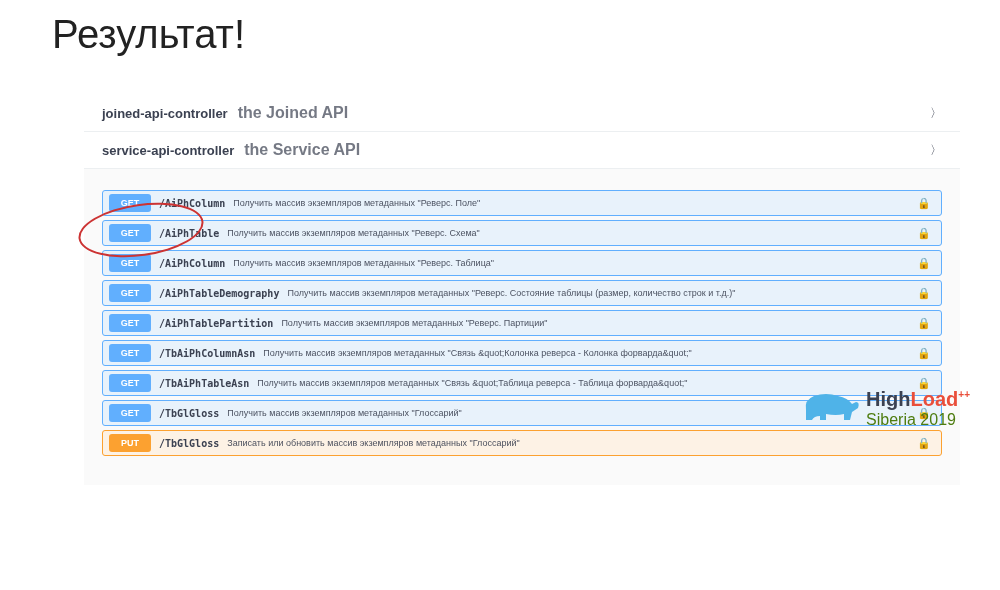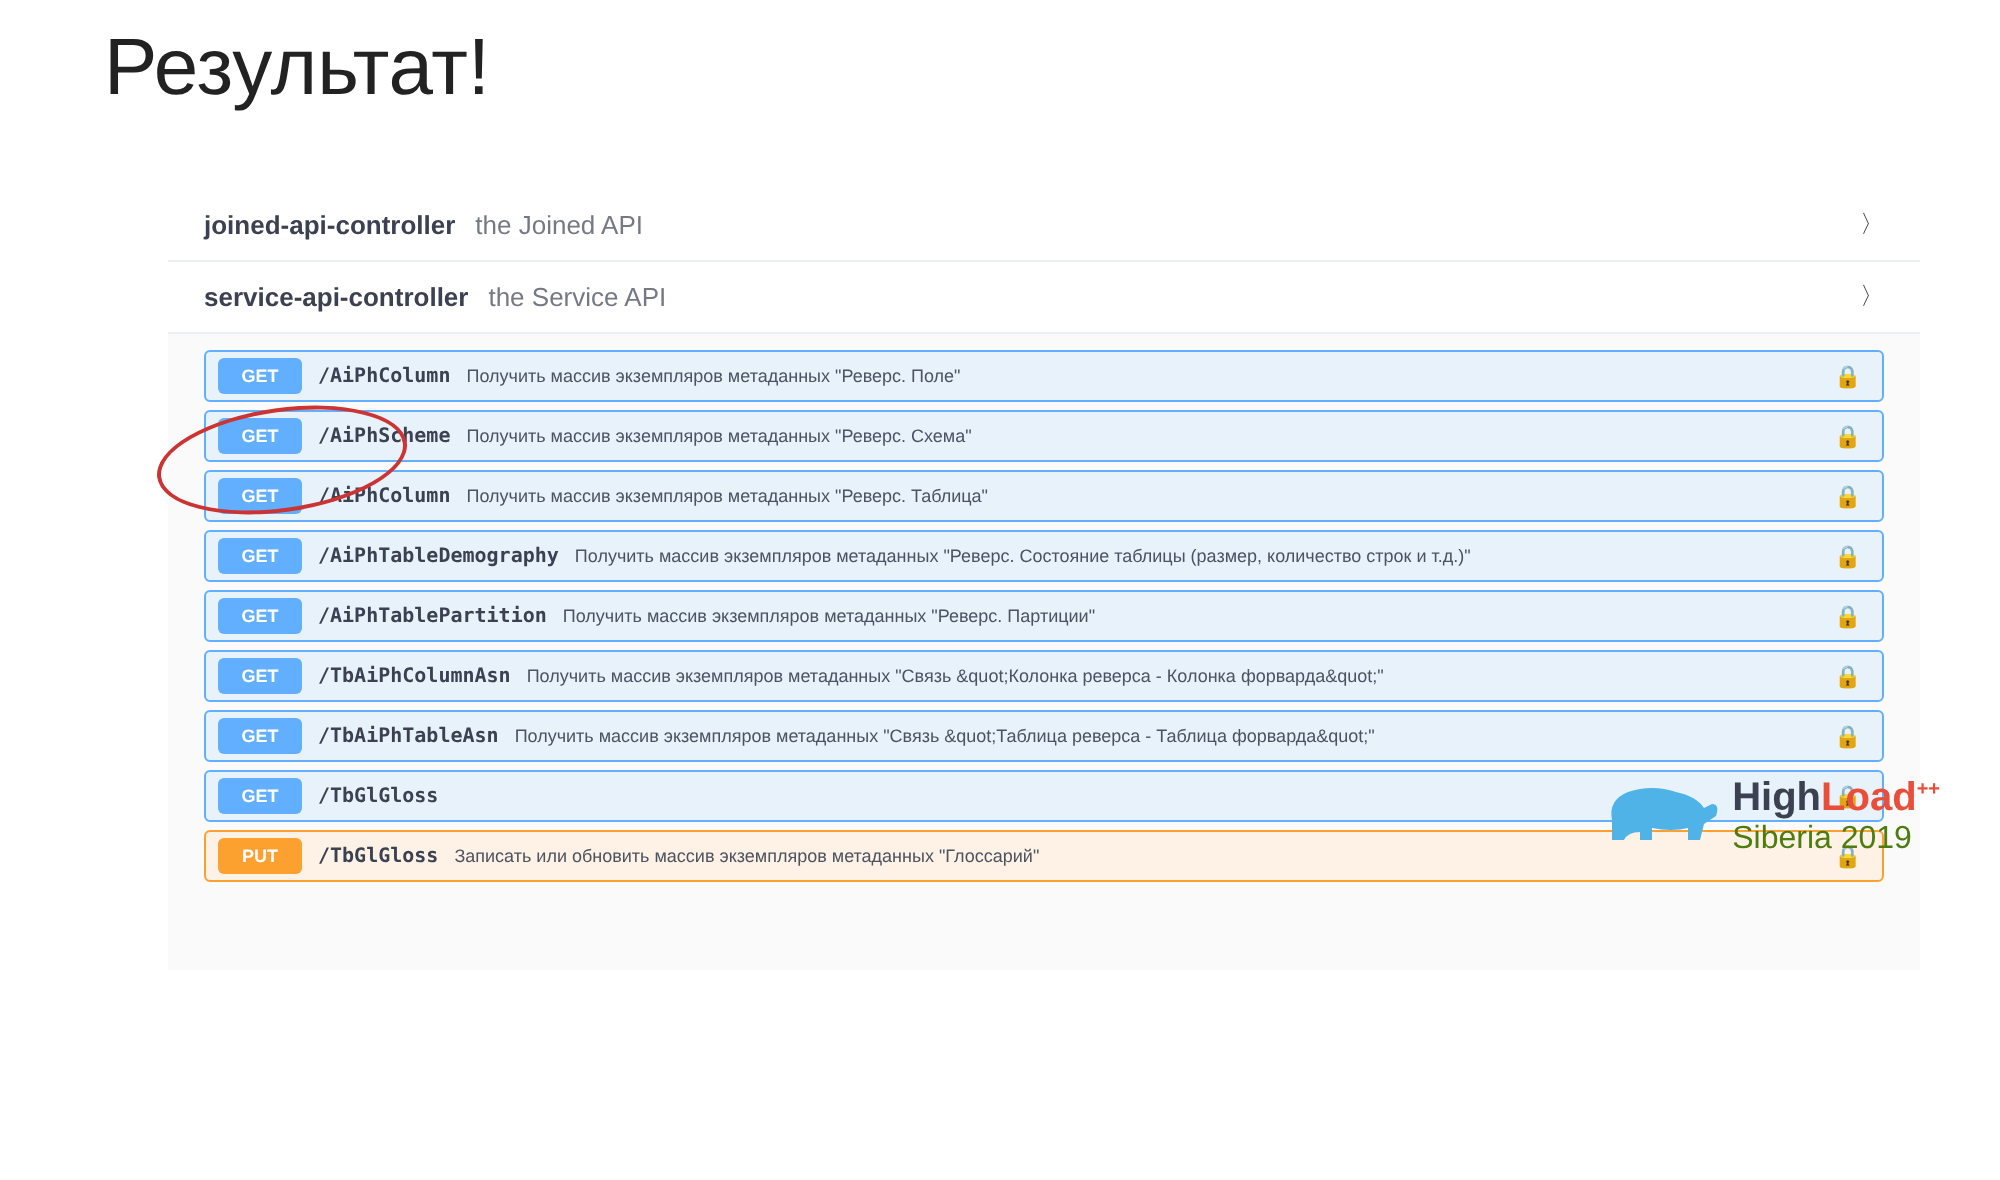--- a/index.html
+++ b/index.html
@@ -4,23 +4,23 @@
 <style>
   * { box-sizing: border-box; margin: 0; padding: 0; }
   html, body { width: 1000px; height: 590px; overflow: hidden; background: #fff; font-family: Arial, sans-serif; }
   .slide { width: 1000px; height: 440px; position: relative; }
   .title { position: absolute; top: 12px; left: 52px; font-size: 40px; font-weight: 400; color: #222; }
   .logo-sber { position: absolute; top: 18px; right: 30px; display: flex; align-items: center; gap: 6px; }
   .logo-sber .txt { color: #1a9f29; font-size: 18px; font-weight: 700; letter-spacing: 0.5px; }
   .swagger-area { position: absolute; top: 95px; left: 84px; right: 40px; height: 390px; background: #fafafa; }
   .controller-row { display: flex; align-items: center; padding: 9px 18px; border-bottom: 1px solid #eceff1; background: #fff; cursor: pointer; }
   .controller-name { font-weight: 700; color: #3b4151; font-size: 13px; margin-right: 10px; font-family: sans-serif; }
-  .controller-desc { font-size: 13px; color: #3b4151; opacity: 0.7; }
+  .controller-desc { font-size: 16px; color: #3b4151; opacity: 0.7; font-weight: bold; }
   .chev { margin-left: auto; color: #3b4151; font-size: 12px; }
-  .endpoints { padding: 4px 18px; }
+  .endpoints { padding: 17px 18px; }
   .endpoint { display: flex; align-items: center; margin: 4px 0; border-radius: 3px; padding: 3px 6px; position: relative; }
   .endpoint.get { background: #e8f2fb; border: 1px solid #61affe; }
   .endpoint.put { background: #fdf2e5; border: 1px solid #fca130; }
   .method { color: #fff; font-weight: 700; font-size: 9px; width: 42px; min-width: 42px; text-align: center; padding: 4px 0; border-radius: 3px; margin-right: 8px; font-family: sans-serif; }
   .method.get { background: #61affe; }
   .method.put { background: #fca130; }
   .path { font-weight: 700; font-size: 10px; color: #3b4151; font-family: monospace; margin-right: 8px; }
   .desc { font-size: 9px; color: #3b4151; opacity: 0.9; white-space: nowrap; overflow: hidden; text-overflow: ellipsis; flex: 1; }
   .lock { color: #3b4151; font-size: 11px; margin-left: auto; margin-right: 4px; }
   .circle-annot { position: absolute; border: 2px solid #cc3333; border-radius: 50%; width: 126px; height: 52px; top: 204px; left: 78px; transform: rotate(-8deg); pointer-events: none; z-index: 5; }
@@ -55,21 +55,21 @@
 
     <div class="endpoints">
       <div class="endpoint get">
         <span class="method get">GET</span>
         <span class="path">/AiPhColumn</span>
         <span class="desc">Получить массив экземпляров метаданных "Реверс. Поле"</span>
         <span class="lock">🔒</span>
       </div>
       <div class="endpoint get">
         <span class="method get">GET</span>
-        <span class="path">/AiPhScheme</span>
+        <span class="path">/AiPhTable</span>
         <span class="desc">Получить массив экземпляров метаданных "Реверс. Схема"</span>
         <span class="lock">🔒</span>
       </div>
       <div class="endpoint get">
         <span class="method get">GET</span>
         <span class="path">/AiPhColumn</span>
         <span class="desc">Получить массив экземпляров метаданных "Реверс. Таблица"</span>
         <span class="lock">🔒</span>
       </div>
       <div class="endpoint get">
@@ -92,20 +92,21 @@
       </div>
       <div class="endpoint get">
         <span class="method get">GET</span>
         <span class="path">/TbAiPhTableAsn</span>
         <span class="desc">Получить массив экземпляров метаданных "Связь &amp;quot;Таблица реверса - Таблица форварда&amp;quot;"</span>
         <span class="lock">🔒</span>
       </div>
       <div class="endpoint get">
         <span class="method get">GET</span>
         <span class="path">/TbGlGloss</span>
+        <span class="desc">Получить массив экземпляров метаданных "Глоссарий"</span>
         <span class="lock">🔒</span>
       </div>
       <div class="endpoint put">
         <span class="method put">PUT</span>
         <span class="path">/TbGlGloss</span>
         <span class="desc">Записать или обновить массив экземпляров метаданных "Глоссарий"</span>
         <span class="lock">🔒</span>
       </div>
     </div>
   </div>

